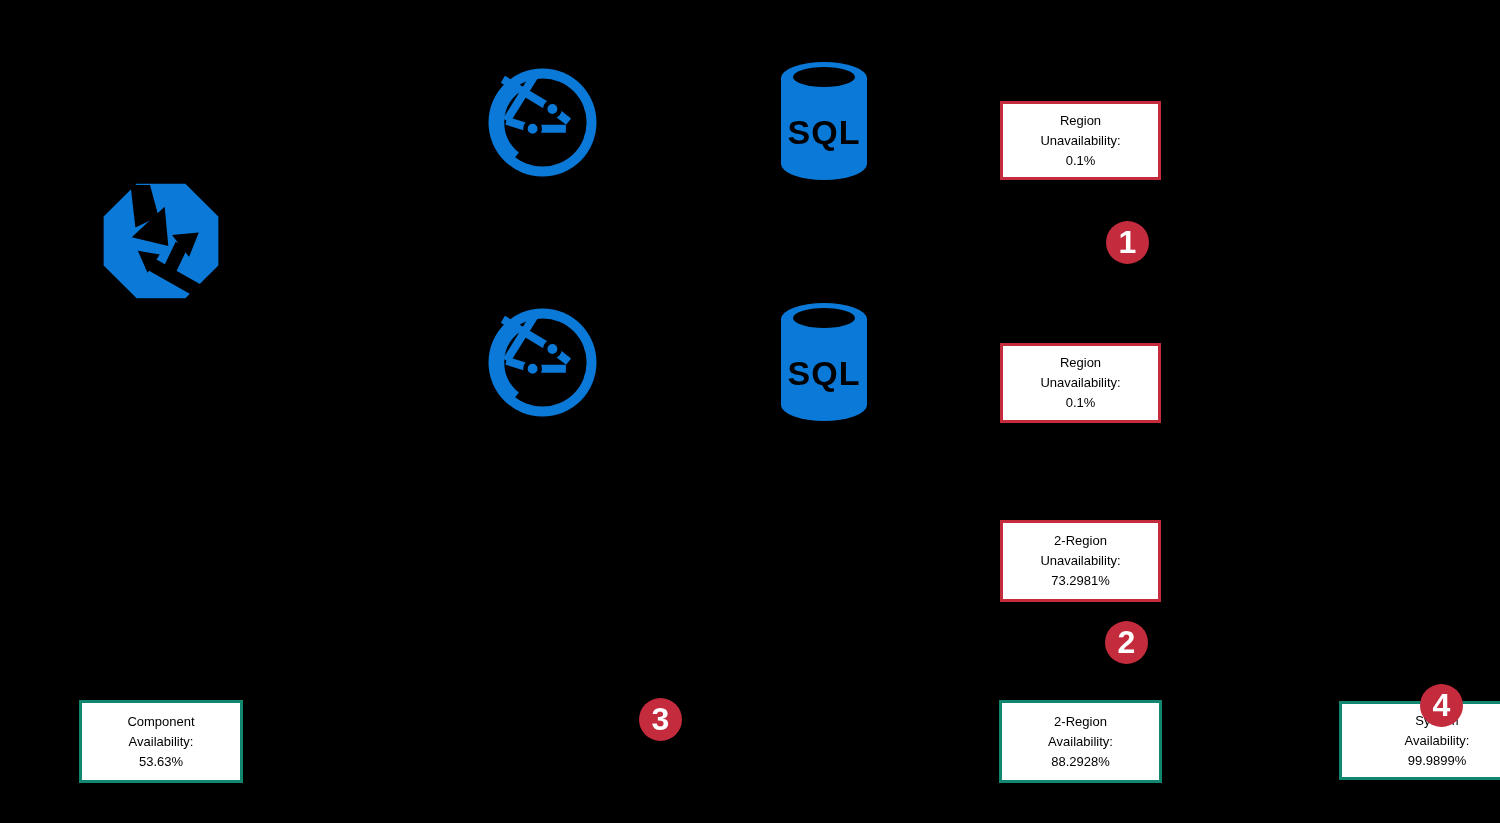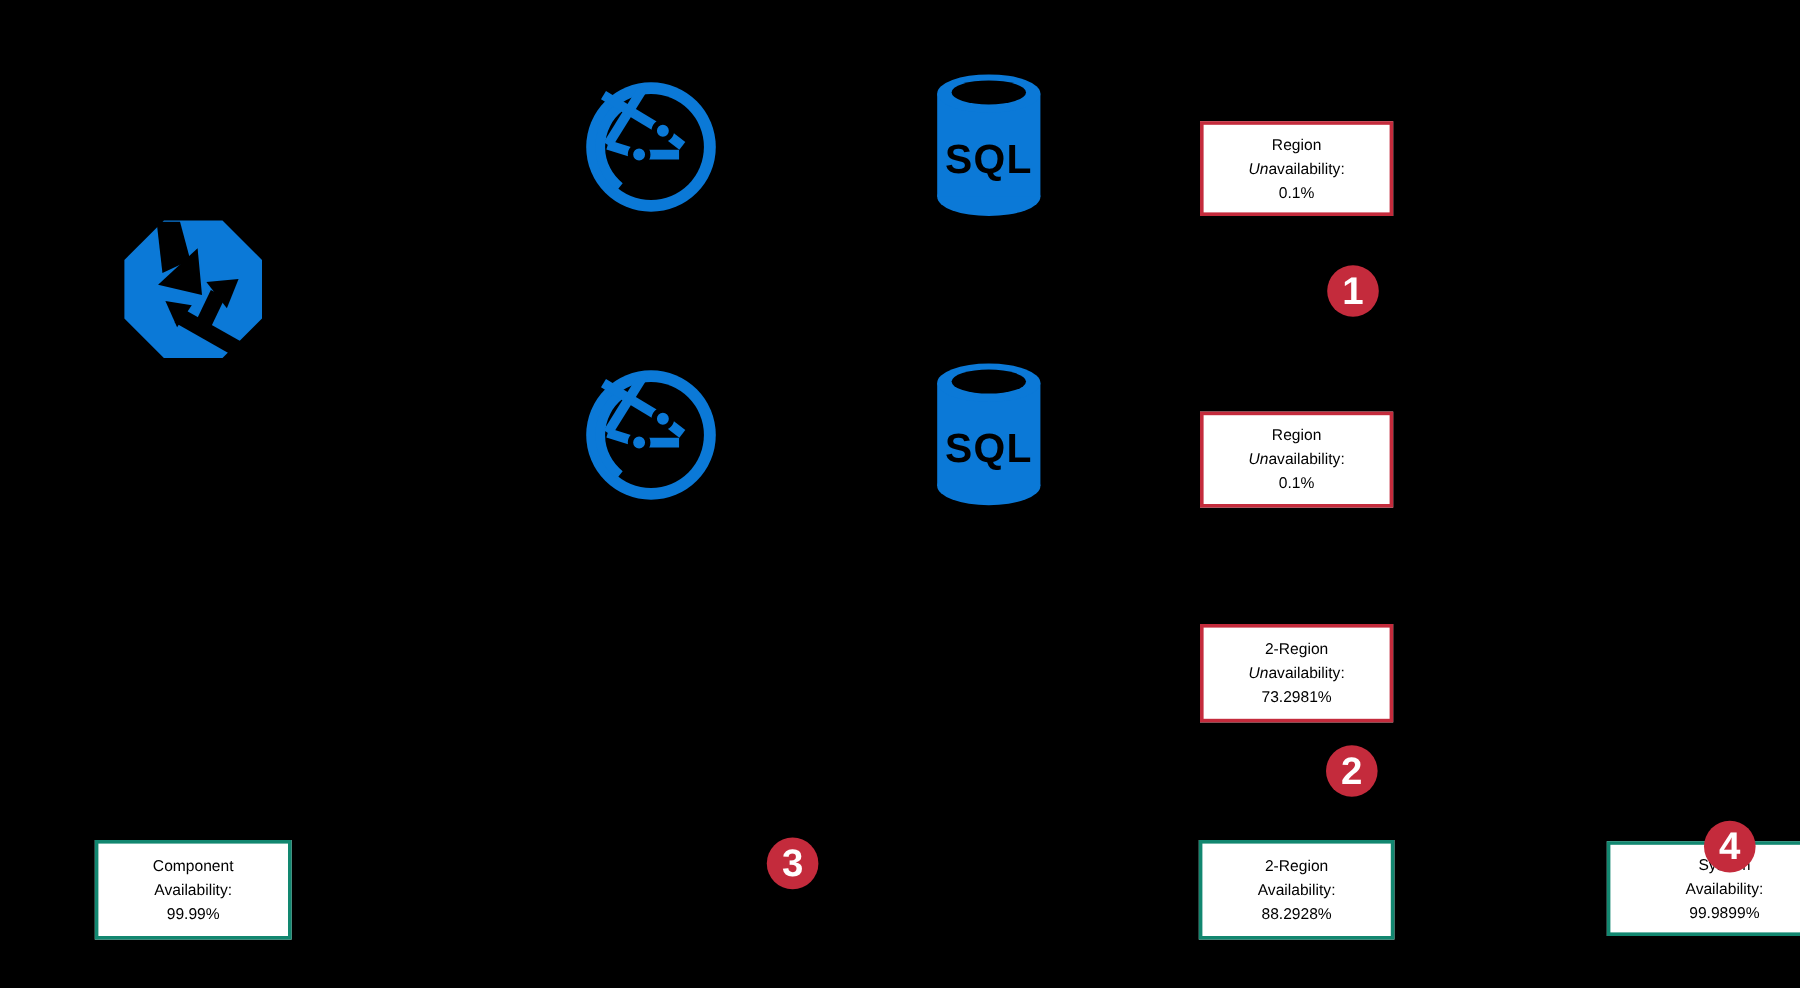--- a/index.html
+++ b/index.html
@@ -28,21 +28,21 @@
 
   .label-box {
     position:absolute; background:var(--box-bg,#fff); border:3px solid;
     box-sizing:border-box; display:flex; flex-direction:column;
     align-items:center; justify-content:center; text-align:center;
     font-size:13px; line-height:20px; color:var(--box-text,#000);
   }
   .red-border  { border-color:var(--red,#C42B3C); }
   .teal-border { border-color:var(--teal,#128770); }
   .value { font-weight:normal; }
-  .it { font-style:italic; }
+  .it { }
 
   #box-r1   { left:1000px; top:101px; width:161px; height:79px; }
   #box-r2   { left:1000px; top:343px; width:161px; height:80px; }
   #box-r3   { left:1000px; top:520px; width:161px; height:82px; }
   #box-comp { left:79px;   top:700px; width:164px; height:83px; }
   #box-2ra  { left:999px;  top:700px; width:163px; height:83px; }
   #box-sys  { left:1339px; top:701px; width:196px; height:79px; }
 
   .callout {
     position:absolute; width:43px; height:43px; border-radius:50%;
@@ -130,21 +130,21 @@
 
   <div id="box-r3" class="label-box red-border">
     <span>2-Region</span>
     <span><span class="it">Un</span><span>availability:</span></span>
     <span class="value">73.2981%</span>
   </div>
 
   <div id="box-comp" class="label-box teal-border">
     <span>Component</span>
     <span>Availability:</span>
-    <span class="value">99.99%</span>
+    <span class="value">53.63%</span>
   </div>
 
   <div id="box-2ra" class="label-box teal-border">
     <span>2-Region</span>
     <span>Availability:</span>
     <span class="value">88.2928%</span>
   </div>
 
   <div id="box-sys" class="label-box teal-border">
     <span>System</span>

